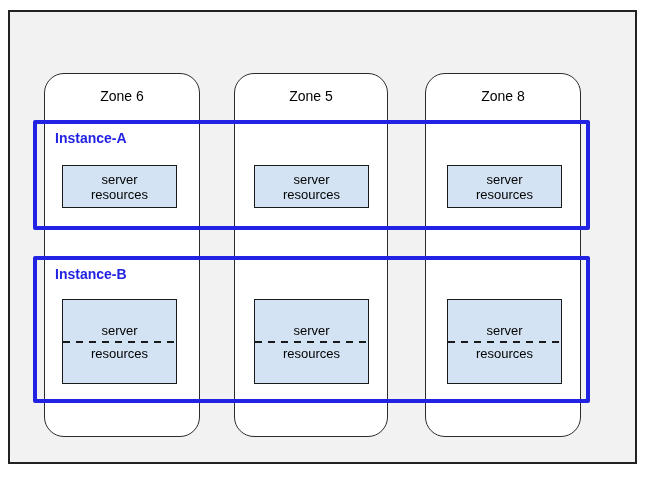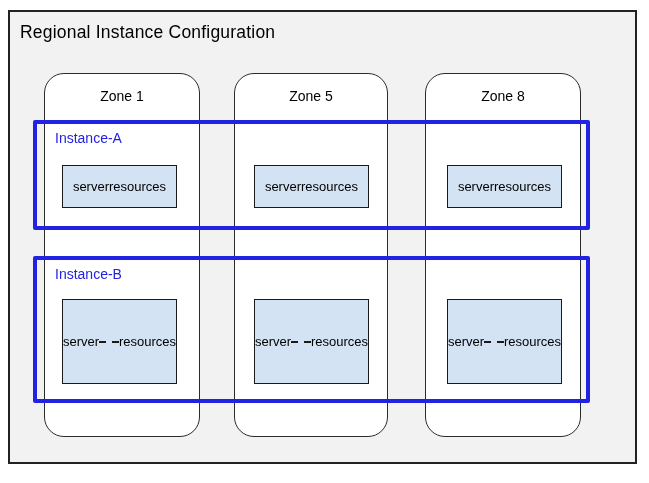--- a/index.html
+++ b/index.html
@@ -61,30 +61,31 @@
     border-radius: 2px;
     background: transparent;
     z-index: 2;
   }
   .instance-a { top: 120px; height: 110px; }
   .instance-b { top: 256px; height: 147px; }
   .instance-label {
     position: absolute;
     left: 18px; top: 6px;
     font-size: 14px;
-    font-weight: normal;
+    font-weight: bold;
     color: var(--instance-accent, #2222e2);
     white-space: nowrap;
   }
   .server-box {
     position: absolute;
     width: 115px;
     background: var(--server-box-fill, #d3e3f3);
     border: 1px solid var(--server-box-border, #1a1a1a);
     display: flex;
+    flex-direction: column;
     align-items: center;
     justify-content: center;
     text-align: center;
     font-size: 13px;
     line-height: 15px;
     color: var(--text, #000000);
     z-index: 3;
   }
   .sb-a { top: 165px; height: 43px; }
   .sb-b { top: 299px; height: 85px; }
@@ -104,24 +105,23 @@
     );
   }
 </style>
 </head>
 <body>
 
 <div class="canvas">
 
   <div class="region"></div>
 
-  <div class="region-title">Regional Instance Configuration</div>
 
   <div class="zone zone-1">
-    <div class="zone-label">Zone 1</div>
+    <div class="zone-label">Zone 6</div>
   </div>
   <div class="zone zone-2">
     <div class="zone-label">Zone 5</div>
   </div>
   <div class="zone zone-3">
     <div class="zone-label">Zone 8</div>
   </div>
 
   <div class="instance instance-a">
     <div class="instance-label">Instance-A</div>

